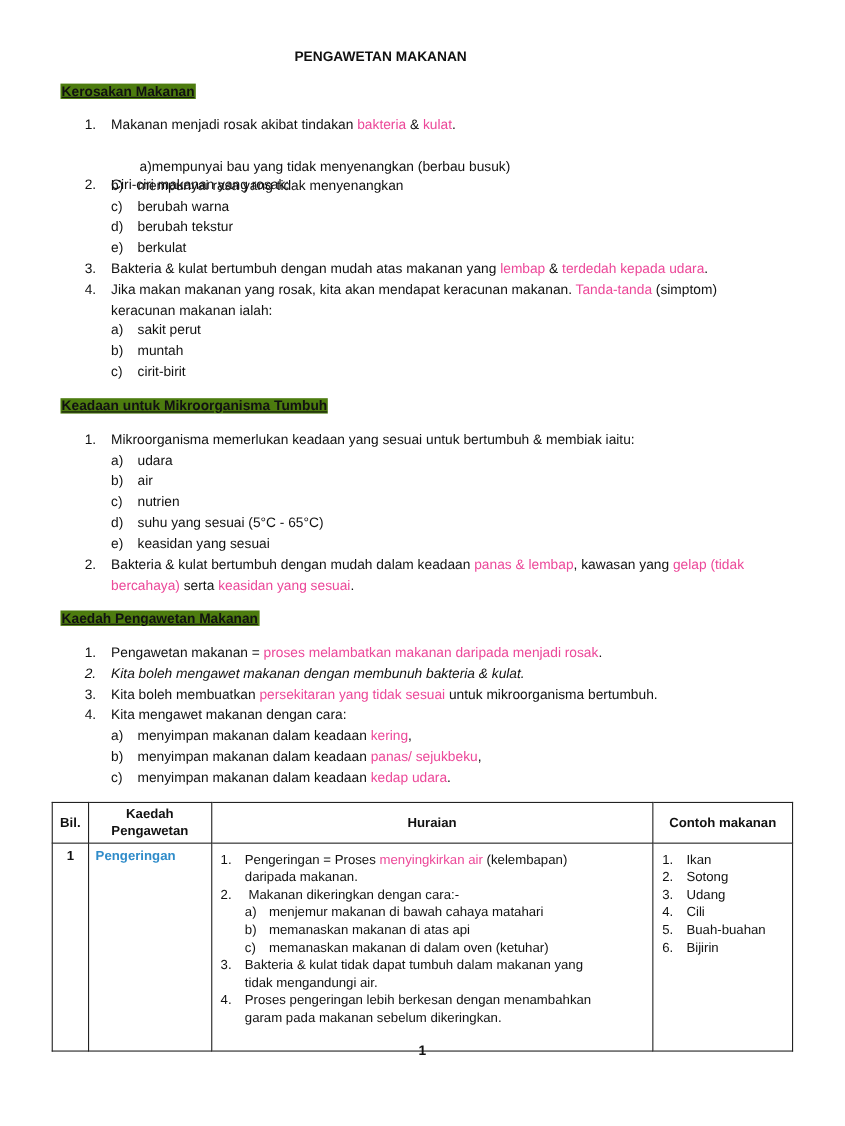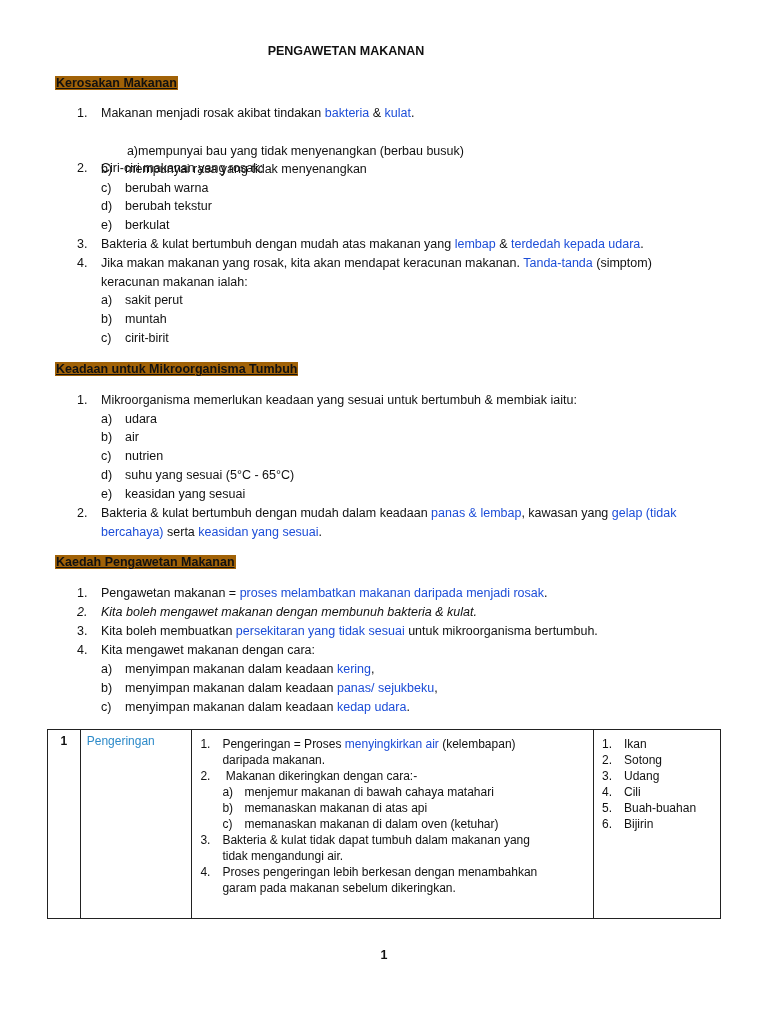--- a/index.html
+++ b/index.html
@@ -1,21 +1,21 @@
 <!DOCTYPE html>
 <html><head>
 <meta charset="utf-8">
 <style>
   html, body { margin:0; padding:0; background:#ffffff; }
   body { width:768px; height:1024px; position:relative; overflow:hidden;
          font-family:"Liberation Sans", sans-serif; color:#111; font-size:12.5px; }
   .abs { position:absolute; white-space:nowrap; }
   .title { left:0; width:692px; top:44px; text-align:center; font-weight:bold; font-size:12.5px; }
-  .heading { background:#a16207; text-decoration:underline; font-weight:bold; padding:0 1px; }
-  .red { color:#1d4ed8; }
+  .heading { background:#4d7c0f; text-decoration:underline; font-weight:bold; padding:0 1px; }
+  .red { color:#ec4899; }
   .blue { color:#2e8bc9; }
   .line { position:absolute; white-space:nowrap; line-height:18px; }
   .num { display:inline-block; width:24px; }
   .sub { display:inline-block; width:24px; }
   table.t { position:absolute; left:47px; top:729px; width:674px; border-collapse:collapse; font-size:12px; }
   table.t td, table.t th { border:1.5px solid #222; vertical-align:top; }
   table.t th { font-weight:bold; text-align:center; vertical-align:middle; padding:2px 4px; height:32px; line-height:15px; }
   .cellnum { text-align:center; font-weight:bold; padding-top:4px !important; }
   .ol { margin:1px; padding:4px 19px 20px 6px; list-style:none; line-height:16px; }
   .ol li { white-space:nowrap; }
@@ -92,24 +92,30 @@
 <div class="line" style="left:101px;top:698px;"><span class="sub">c)</span><span>menyimpan makanan dalam keadaan </span><span class="red">kedap udara</span><span>.</span></div>
 
 <table class="t">
   <colgroup>
     <col style="width:33px">
       <col style="width:112px">
       <col style="width:402px">
       <col style="width:127px">
   </colgroup>
   <tbody>
+      <tr>
+    <th>Bil.</th>
+    <th><span>Kaedah</span><br><span>Pengawetan</span></th>
+    <th>Huraian</th>
+    <th>Contoh makanan</th>
+  </tr>
   <tr style="height:178px;">
     <td class="cellnum">1</td>
     <td style="padding:4px 6px;">
-      <span class="blue" style="font-weight:normal;">Pengeringan</span>
+      <span class="blue" style="font-weight:bold;">Pengeringan</span>
     </td>
     <td>
       <ul class="ol">
         <li><span class="pn">1.</span><span>Pengeringan = Proses </span><span class="red">menyingkirkan air</span><span> (kelembapan)</span></li>
         <li class="indent">daripada makanan.</li>
         <li><span class="pn">2.</span><span> Makanan dikeringkan dengan cara:-</span></li>
         <li class="indent"><span class="pn">a)</span><span>menjemur makanan di bawah cahaya matahari</span></li>
         <li class="indent"><span class="pn">b)</span><span>memanaskan makanan di atas api</span></li>
         <li class="indent"><span class="pn">c)</span><span>memanaskan makanan di dalam oven (ketuhar)</span></li>
         <li><span class="pn">3.</span><span>Bakteria &amp; kulat tidak dapat tumbuh dalam makanan yang</span></li>

